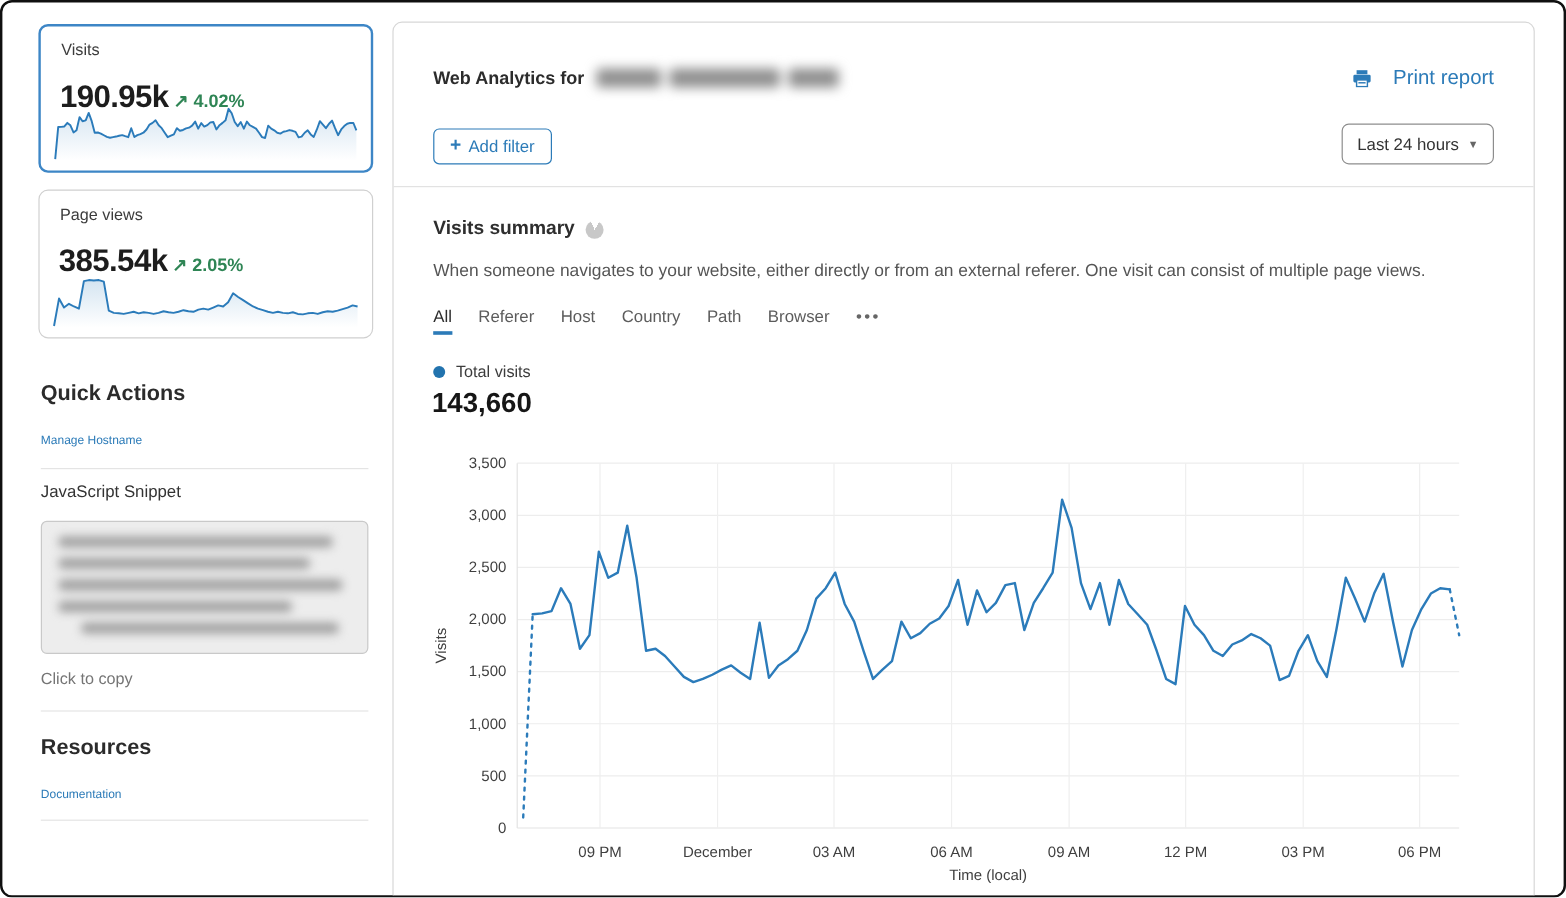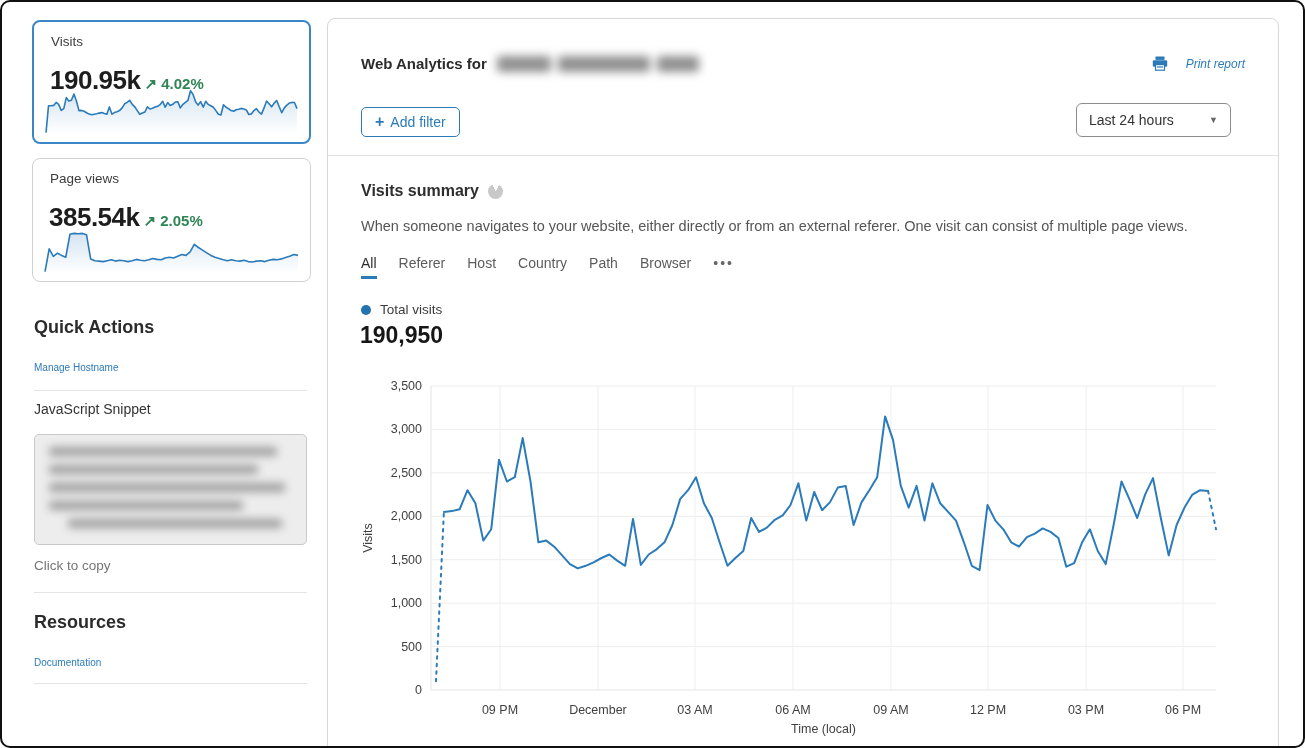--- a/index.html
+++ b/index.html
@@ -32,27 +32,27 @@
   .copy-hint { position:absolute; left:32px; top:556px; font-size:13.5px; color:#757575; }
 
   
   .main-card { position:absolute; left:325px; top:16px; width:952px; height:758px;
                background:#fff; border:1px solid #d7d7d7; border-radius:8px; }
   .mc-title-row { position:absolute; left:33px; top:36px; right:33px; display:flex; align-items:center; }
   .mc-title { font-size:15px; font-weight:bold; color:#2c2c2c; }
   .blur-domain { display:flex; gap:7px; margin-left:10px; filter:blur(5px); }
   .blur-domain span { height:16px; background:#8f8f8f; border-radius:3px; display:inline-block; }
   .print-link { margin-left:auto; display:flex; align-items:center; gap:18px;
-                color:#2c7bb8; font-size:12px; cursor:pointer;font-style:italic; }
+                color:#2c7bb8; font-size:17px; cursor:pointer; }
   .add-filter { position:absolute; left:33px; top:88px; height:30px; padding:0 13px;
                 border:1px solid #2c7bb8; border-radius:5px; background:#fff;
                 color:#2c7bb8; font-size:14px; font-family:inherit; cursor:pointer;
                 display:inline-flex; align-items:center; gap:6px; }
   .add-filter .plus { font-size:16px; font-weight:bold; line-height:1; }
-  .range-select { position:absolute; right:47px; top:84px; width:155px; height:34px;
+  .range-select { position:absolute; right:33px; top:84px; width:127px; height:34px;
                   border:1px solid #8d8d8d; border-radius:6px; background:#fff;
                   display:flex; align-items:center; padding:1px 12px; font-size:14px; color:#333;
                   cursor:pointer; }
   .range-caret { margin-left:auto; font-size:9px; color:#666; }
   .mc-divider { position:absolute; left:0; right:0; top:136px; border-top:1px solid #e2e2e2; }
 
   .sum-title-row { position:absolute; left:33px; top:163px; display:flex; align-items:center; gap:9px; }
   .sum-title { font-size:16px; font-weight:bold; color:#2e2e2e; }
   .pie-icon { width:15px; height:15px; border-radius:50%;
               background:conic-gradient(from -25deg, #ffffff 0 55deg, #c8c8c8 55deg 360deg); }
@@ -181,21 +181,21 @@
         <span class="tab">Country</span>
         <span class="tab">Path</span>
         <span class="tab">Browser</span>
         <span class="tab more">•••</span>
       </div>
 
     <div class="legend-row">
       <span class="legend-dot"></span>
       <span class="legend-label">Total visits</span>
     </div>
-    <div class="total-value">190,950</div>
+    <div class="total-value">143,660</div>
 
     <div class="chart-wrap">
       <svg id="mainchart" viewBox="0 0 860 362">
           <line x1="71" x2="856" y1="315" y2="315" stroke="#e3e3e3" stroke-width="1"></line>
           <text x="62" y="319" text-anchor="end" font-size="12.5" fill="#3f3f3f">0</text>
           <line x1="71" x2="856" y1="271.57142857142856" y2="271.57142857142856" stroke="#ededed" stroke-width="1"></line>
           <text x="62" y="275.57142857142856" text-anchor="end" font-size="12.5" fill="#3f3f3f">500</text>
           <line x1="71" x2="856" y1="228.14285714285717" y2="228.14285714285717" stroke="#ededed" stroke-width="1"></line>
           <text x="62" y="232.14285714285717" text-anchor="end" font-size="12.5" fill="#3f3f3f">1,000</text>
           <line x1="71" x2="856" y1="184.71428571428572" y2="184.71428571428572" stroke="#ededed" stroke-width="1"></line>

